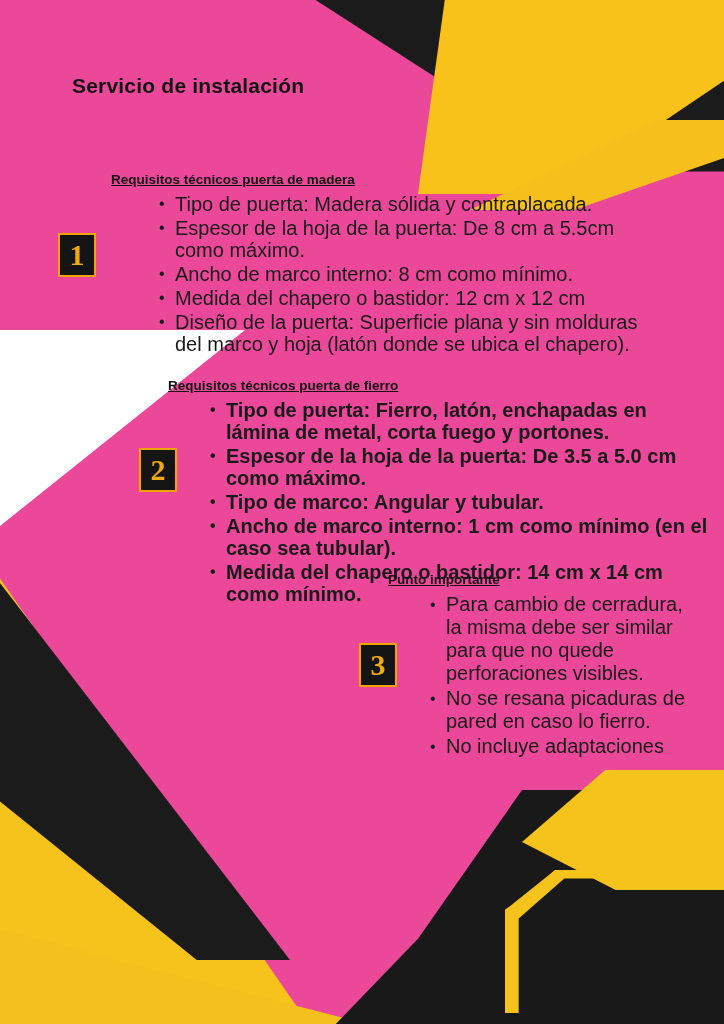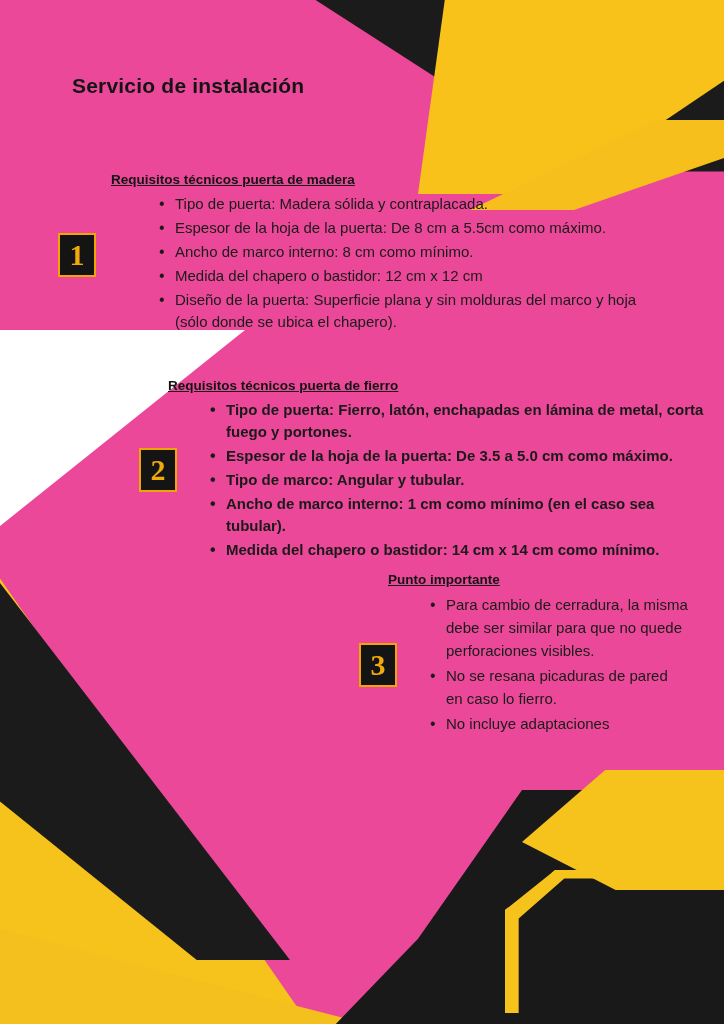--- a/index.html
+++ b/index.html
@@ -152,21 +152,21 @@
     margin: 0 0 6px 0;
     display: inline-block;
   }
   ul.bullets {
     margin: 0;
     padding: 0 0 0 22px;
     list-style: none;
   }
   ul.bullets li {
     position: relative;
-    font-size: 15px;
+    font-size: 20px;
     color: #1a1a1a;
     line-height: 22px;
     margin-bottom: 2px;
   }
   ul.bullets li::before {
     content: "\2022";
     position: absolute;
     left: -16px;
     top: 0;
     font-size: 16px;
@@ -233,21 +233,21 @@
     <div class="badge" id="badge-2">2</div>
     <div class="badge" id="badge-3">3</div>
 
     <div class="section" id="section-madera">
       <div class="section-heading">Requisitos técnicos puerta de madera</div>
       <ul class="bullets">
         <li>Tipo de puerta: Madera sólida y  contraplacada.</li>
         <li>Espesor de la hoja de la puerta: De 8 cm a 5.5cm como máximo.</li>
         <li>Ancho de marco interno: 8 cm como mínimo.</li>
         <li>Medida del chapero o bastidor: 12 cm x 12 cm</li>
-        <li>Diseño de la puerta: Superficie plana y sin molduras del marco y hoja (sólo donde se ubica el chapero).</li>
+        <li>Diseño de la puerta: Superficie plana y sin molduras del marco y hoja (latón donde se ubica el chapero).</li>
       </ul>
     </div>
 
     <div class="section" id="section-fierro">
       <div class="section-heading">Requisitos técnicos puerta de fierro</div>
       <ul class="bullets">
         <li>Tipo de puerta: Fierro, latón,  enchapadas en lámina de metal, corta fuego y portones.</li>
         <li>Espesor de la hoja de la puerta: De 3.5 a 5.0 cm como máximo.</li>
         <li>Tipo de marco: Angular y tubular.</li>
         <li>Ancho de marco interno: 1 cm como mínimo (en el caso sea tubular).</li>

